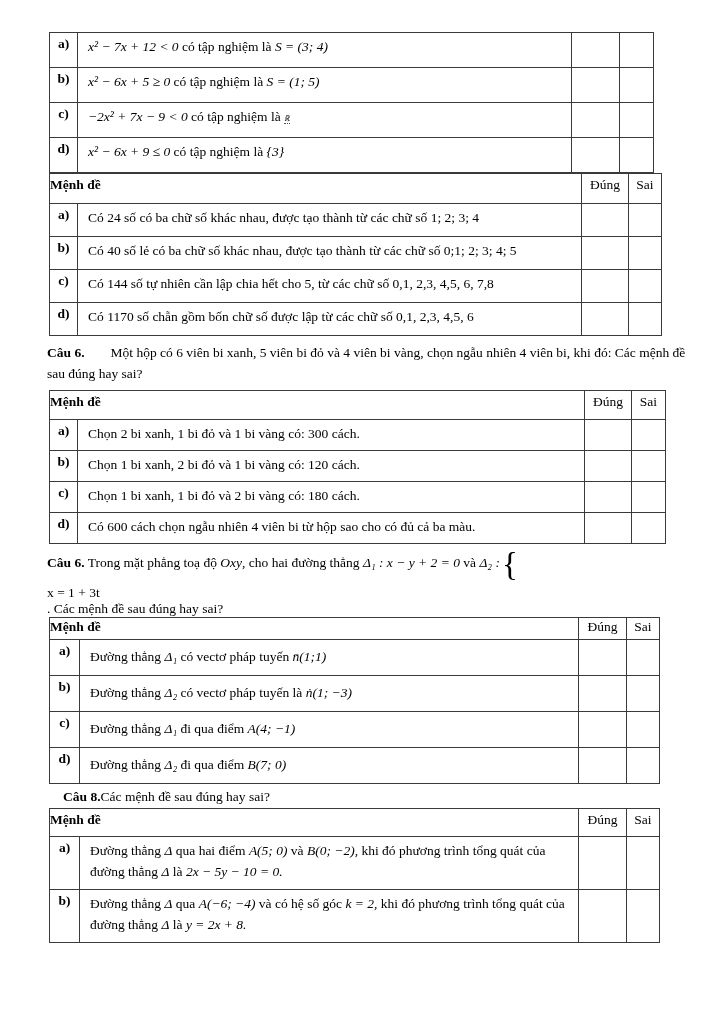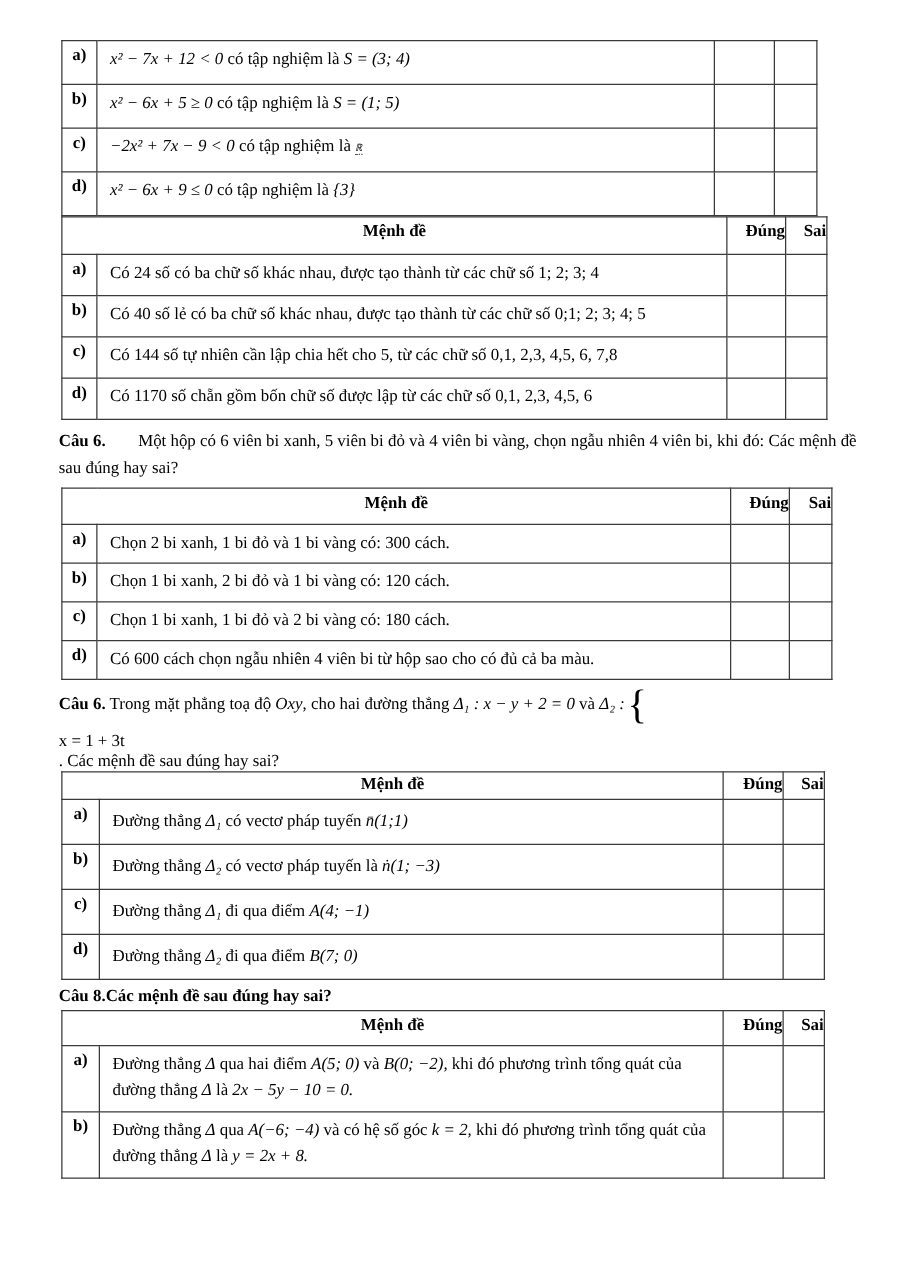--- a/index.html
+++ b/index.html
@@ -10,22 +10,22 @@
     font-size:13.5px; color:#000;
   }
   .page { padding:32px 20px 0 47px; }
 
   table { border-collapse:collapse; table-layout:fixed; margin-left:2px; }
   td { border:1px solid #3a3a3a; vertical-align:top; overflow:hidden; }
   .lbl { text-align:center; font-weight:bold; padding-top:3px; }
   .stmt { padding:3px 6px 0 10px; line-height:21px; }
   .math { font-style:italic; }
   .tiny { font-size:8px; border-bottom:1px dotted #555; font-style:italic; }
-  .hdr-stmt { text-align:center; font-weight:bold; padding-top:3px; }
-  .hdr-ans { text-align:right; font-weight:bold; padding-top:3px; }
+  .hdr-stmt { text-align:left; font-weight:bold; padding-top:3px; }
+  .hdr-ans { text-align:center; font-weight:normal; padding-top:3px; }
 
   .t-q4 { width:604px; }
   .t-q4 td { height:35px; }
 
   .t-q5 { width:612px; }
   .t-q5 .hrow td { height:30px; }
   .t-q5 .brow td { height:33px; }
 
   .t-q6 { width:616px; }
   .t-q6 .hrow td { height:29px; }
@@ -39,21 +39,21 @@
   .t-q8 { width:610px; }
   .t-q8 .hrow td { height:28px; }
   .t-q8 .brow td { height:53px; }
 
   .qhead { margin:13px 0 5px 0; }
   .qhead b { font-weight:bold; }
   .tab { display:inline-block; width:26px; }
   .para { max-width:648px; line-height:21px; }
   .q6-para { margin:6px 0 6px 0; }
   .q7-para { margin:5px 0 6px 0; }
-  .q8-head { margin:5px 0 3px 0;font-weight:bold; }
+  .q8-head { margin:5px 0 3px 16px; }
 
   .sys { display:inline-flex; align-items:center; vertical-align:middle; margin:0 2px; }
   .sys .brace { font-size:33px; line-height:30px; font-weight:400; }
   .sys .eqs { display:inline-block; margin-left:2px; }
 </style>
 </head>
 <body>
 
 <div class="page">
 

